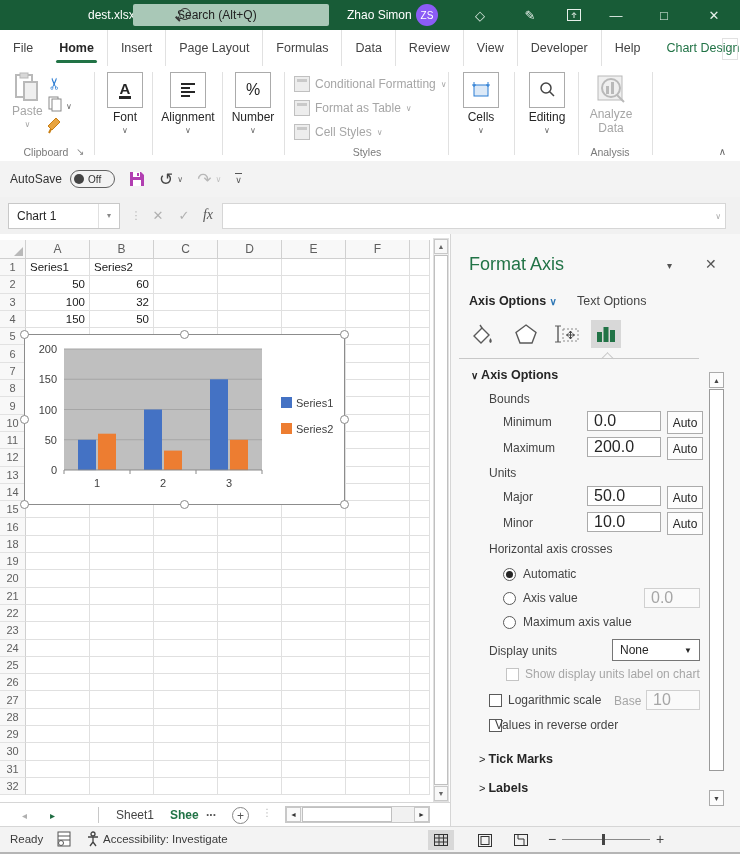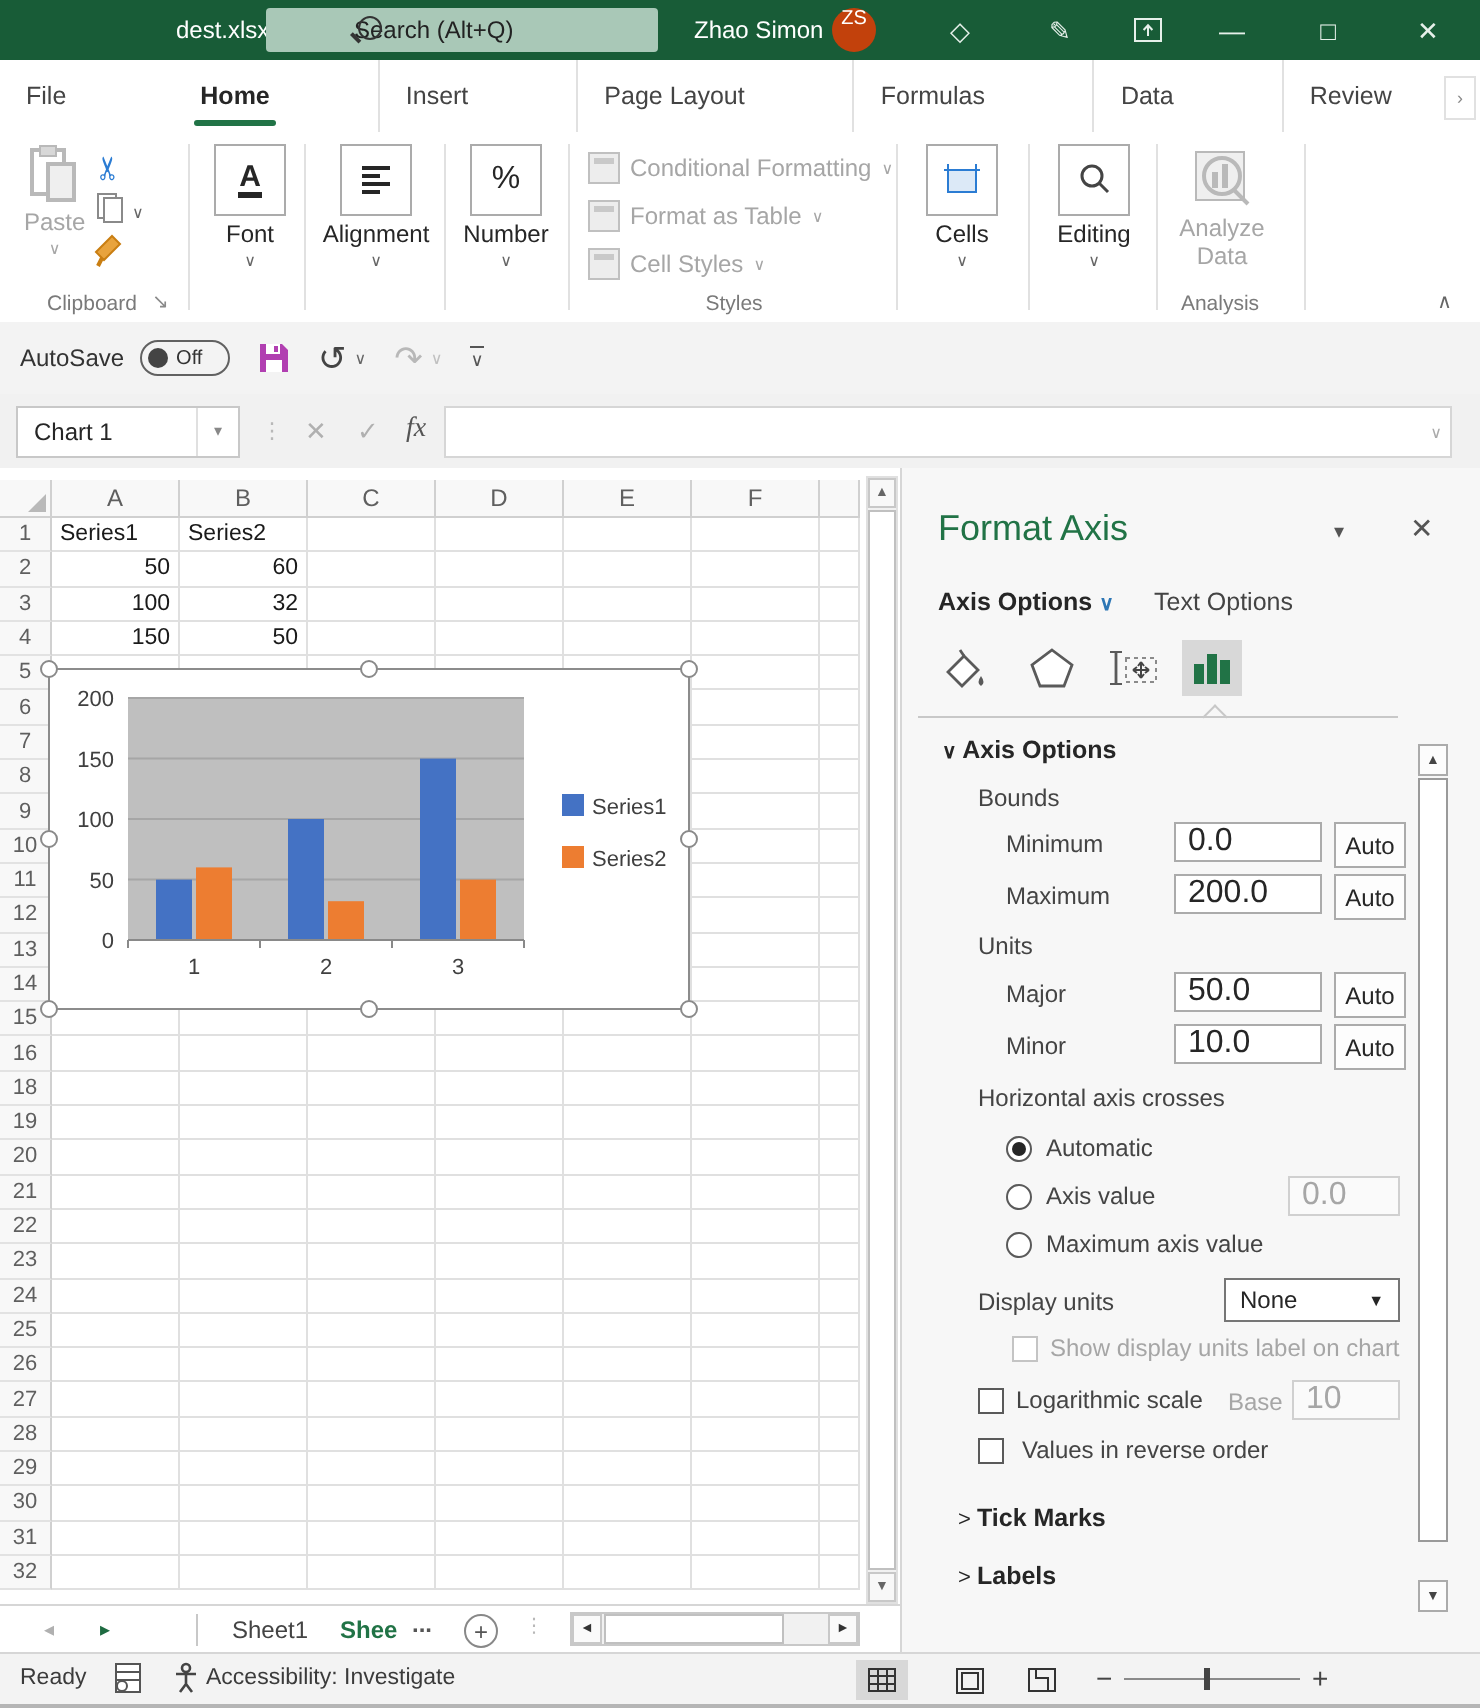--- a/index.html
+++ b/index.html
@@ -7,24 +7,24 @@
   .abs{position:absolute;}
   
   .titlebar{position:absolute;left:0;top:0;width:740px;height:30px;background:#185C37;color:#fff;display:flex;align-items:center;}
   .doc-title{position:absolute;left:88px;top:0;height:30px;display:flex;align-items:center;font-size:12px;gap:5px;}
   .doc-title .chev{font-size:9px;opacity:.9;}
   .searchbox{position:absolute;left:133px;top:4px;width:196px;height:22px;background:#A9C8B7;border-radius:2px;display:flex;align-items:center;color:#222;font-size:12px;gap:8px;padding-left:22px;box-sizing:border-box;}
   .searchbox .mag{position:absolute;left:24px;top:4px;width:10px;height:10px;border:1.5px solid #333;border-radius:50%;}
   .searchbox .mag::after{content:"";position:absolute;left:-5px;top:9px;width:6px;height:1.5px;background:#333;transform:rotate(45deg);}
   .searchbox span{margin-left:22px;}
   .tb-user{position:absolute;left:347px;top:0;height:30px;display:flex;align-items:center;font-size:12px;}
-  .avatar{position:absolute;left:416px;top:4px;width:22px;height:22px;border-radius:50%;background:#c2410c;color:#fff;font-size:10px;display:flex;justify-content:center;}
+  .avatar{position:absolute;left:416px;top:4px;width:22px;height:22px;border-radius:50%;background:#8b5cf6;color:#fff;font-size:10px;display:flex;align-items:center;justify-content:center;}
   .tb-ico{position:absolute;top:0;height:30px;width:28px;display:flex;align-items:center;justify-content:center;color:#E6F0EA;font-size:13px;}
   
-  .tabrow{position:absolute;left:0;top:30px;width:740px;height:36px;background:#fff;display:flex;align-items:stretch;gap:41px;}
+  .tabrow{position:absolute;left:0;top:30px;width:740px;height:36px;background:#fff;display:flex;align-items:stretch;}
   .rtab{display:flex;align-items:center;padding:0 13px;font-size:12.5px;color:#444;position:relative;cursor:pointer;white-space:nowrap;}
   .rtab.sep{border-left:1px solid #E1E1E1;}
   .rtab.active{color:#262626;font-weight:700;}
   .rtab.active::after{content:"";position:absolute;left:10px;right:10px;bottom:3px;height:3px;background:#217346;border-radius:2px;}
   .rtab.colored{color:#217346;}
   .rtab-more{position:absolute;right:2px;top:38px;width:14px;height:20px;border:1px solid #E1E1E1;color:#888;font-size:9px;display:flex;align-items:center;justify-content:center;}
   
   .ribbon{position:absolute;left:0;top:66px;width:740px;height:95px;background:#fff;border-bottom:1px solid #D6D6D6;font-size:11px;color:#444;}
   .rgroup-label{position:absolute;bottom:3px;font-size:10.5px;color:#7A7A7A;text-align:center;}
   .vsep{position:absolute;top:6px;bottom:6px;width:1px;background:#E1E1E1;}
@@ -856,21 +856,21 @@
 
   <span class="cbox dis" style="left:55px;top:434px;"></span>
   <div class="rowlbl" style="left:74px;top:433px;color:#A6A6A6;">Show display units label on chart</div>
 
   <span class="cbox" style="left:38px;top:460px;"></span>
   <div class="rowlbl" style="left:57px;top:459px;">Logarithmic scale</div>
   <div class="rowlbl" style="left:163px;top:460px;color:#A6A6A6;">Base</div>
   <input class="pinput dis" style="left: 195px; top: 456px; width: 54px;" disabled="" value="10">
 
   <span class="cbox" style="left:38px;top:485px;"></span>
-  <div class="rowlbl" style="left:60px;top:484px;">Values in reverse order</div>
+  <div class="rowlbl" style="left:44px;top:484px;">Values in reverse order</div>
 
   <div class="sechdr" style="left:28px;top:518px;">
     <span style="font-size:11px;font-weight:400;">&gt; </span>
     <span>Tick Marks</span>
   </div>
   <div class="sechdr" style="left:28px;top:547px;">
     <span style="font-size:11px;font-weight:400;">&gt; </span>
     <span>Labels</span>
   </div>
 

